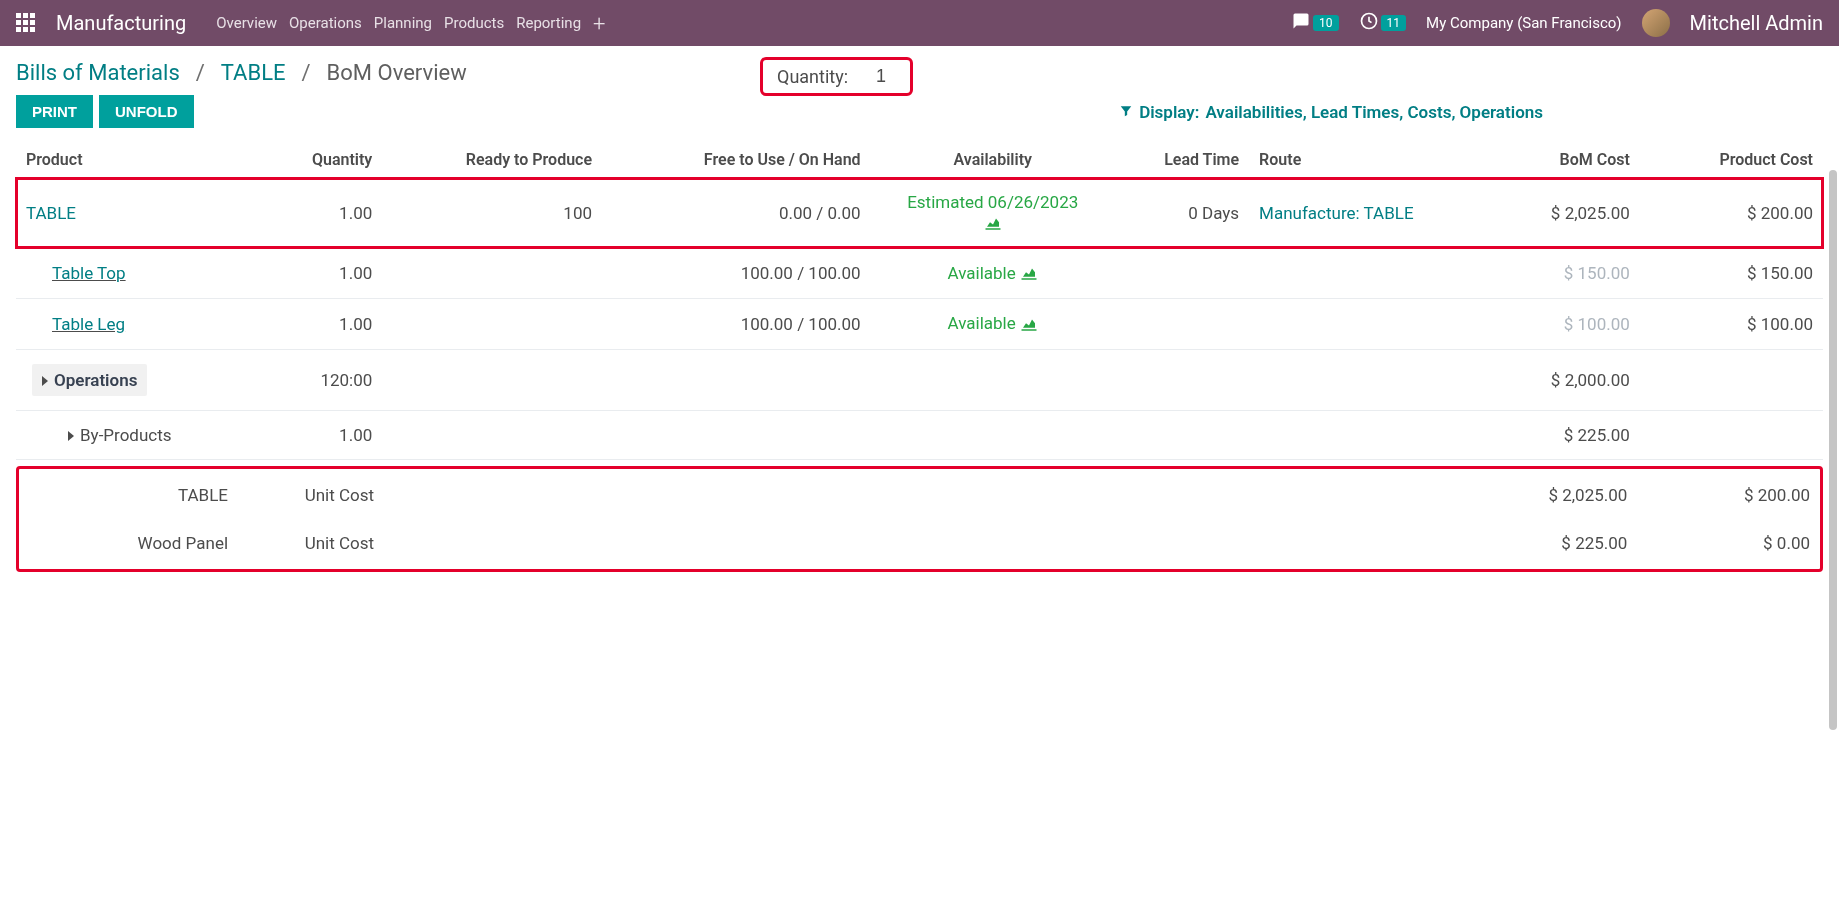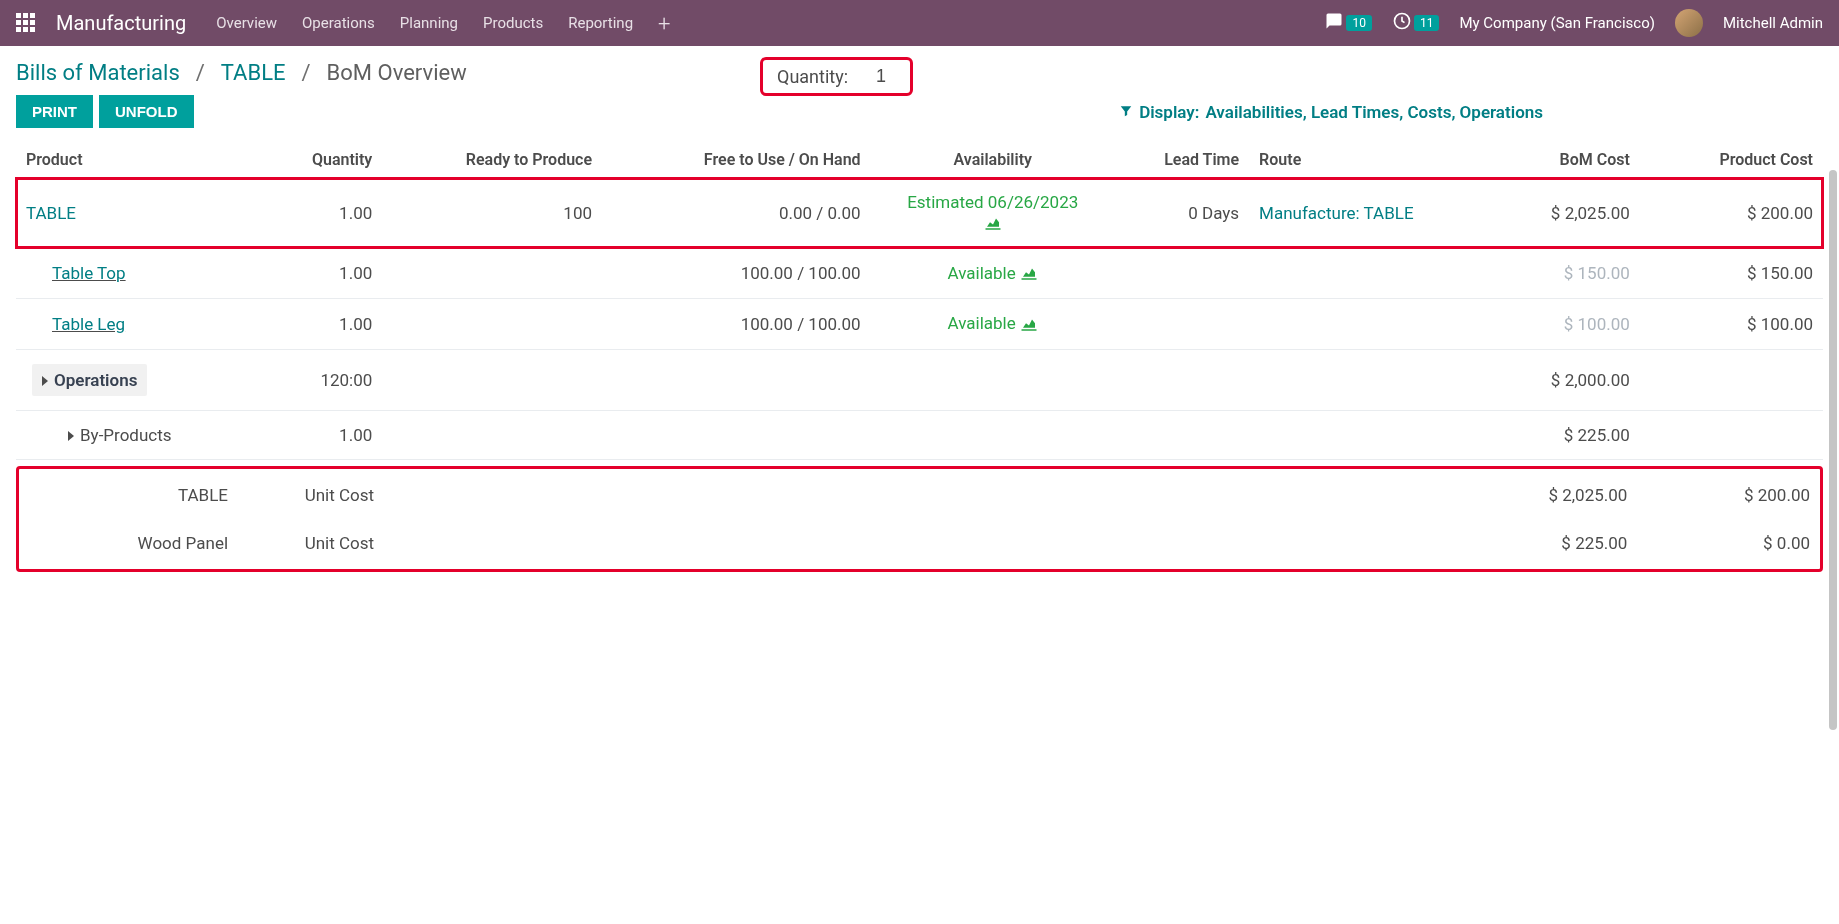--- a/index.html
+++ b/index.html
@@ -3,29 +3,29 @@
 <meta charset="utf-8">
 <style>
 * { box-sizing: border-box; margin: 0; padding: 0; }
 body { font-family: -apple-system, BlinkMacSystemFont, "Segoe UI", Roboto, sans-serif; font-size: 15px; color: #4c4c4c; background: #fff; }
 
 
 .navbar { background: #714b67; height: 46px; display: flex; align-items: center; padding: 0 16px; color: #fff; }
 .navbar .apps-icon { width: 20px; height: 20px; display: grid; grid-template-columns: repeat(3,5px); grid-template-rows: repeat(3,5px); gap: 2px; margin-right: 20px; cursor: pointer; }
 .navbar .apps-icon span { background: #fff; }
 .navbar-brand { font-size: 20px; font-weight: 400; margin-right: 30px; }
-.nav-menu { display: flex; gap: 25px; align-items: center; }
+.nav-menu { display: flex; gap: 12px; align-items: center; }
 .nav-item { color: #e8e0e6; font-size: 15px; cursor: pointer; }
 .nav-plus { font-size: 22px; font-weight: 300; }
 .nav-right { margin-left: auto; display: flex; align-items: center; gap: 20px; }
 .nav-icon-badge { position: relative; display: flex; align-items: center; }
 .badge { background: #00a09d; color: #fff; font-size: 12px; padding: 1px 6px; border-radius: 3px; margin-left: 2px; }
 .company-name { color: #fff; font-size: 15px; }
 .avatar { width: 28px; height: 28px; border-radius: 50%; background: linear-gradient(135deg,#d4a574 0%,#8b6f47 100%); display:inline-block; }
-.user-name { color:#fff; font-size:15px; }
+.user-name { color:#fff; font-size:20px; }
 
 
 .control-row { display: flex; align-items: flex-start; padding: 14px 16px 10px 16px; position: relative; }
 .breadcrumb { font-size: 22px; display: flex; align-items: center; gap: 16px; flex-wrap: wrap; }
 .breadcrumb .bc-link { color: #017e84; cursor: pointer; }
 .breadcrumb .bc-sep { color: #6f6f6f; }
 .breadcrumb .bc-current { color: #5f5f5f; }
 .qty-group { border: 3px solid #e4002b; border-radius: 6px; padding: 6px 14px; display: flex; align-items: center; gap: 18px; position: absolute; left: 760px; top: 11px; }
 .qty-label { font-size: 18px; color: #4c4c4c; }
 .qty-input { border: none; font-size: 18px; color: #4c4c4c; width: 30px; text-align: center; outline: none; background: transparent; }

